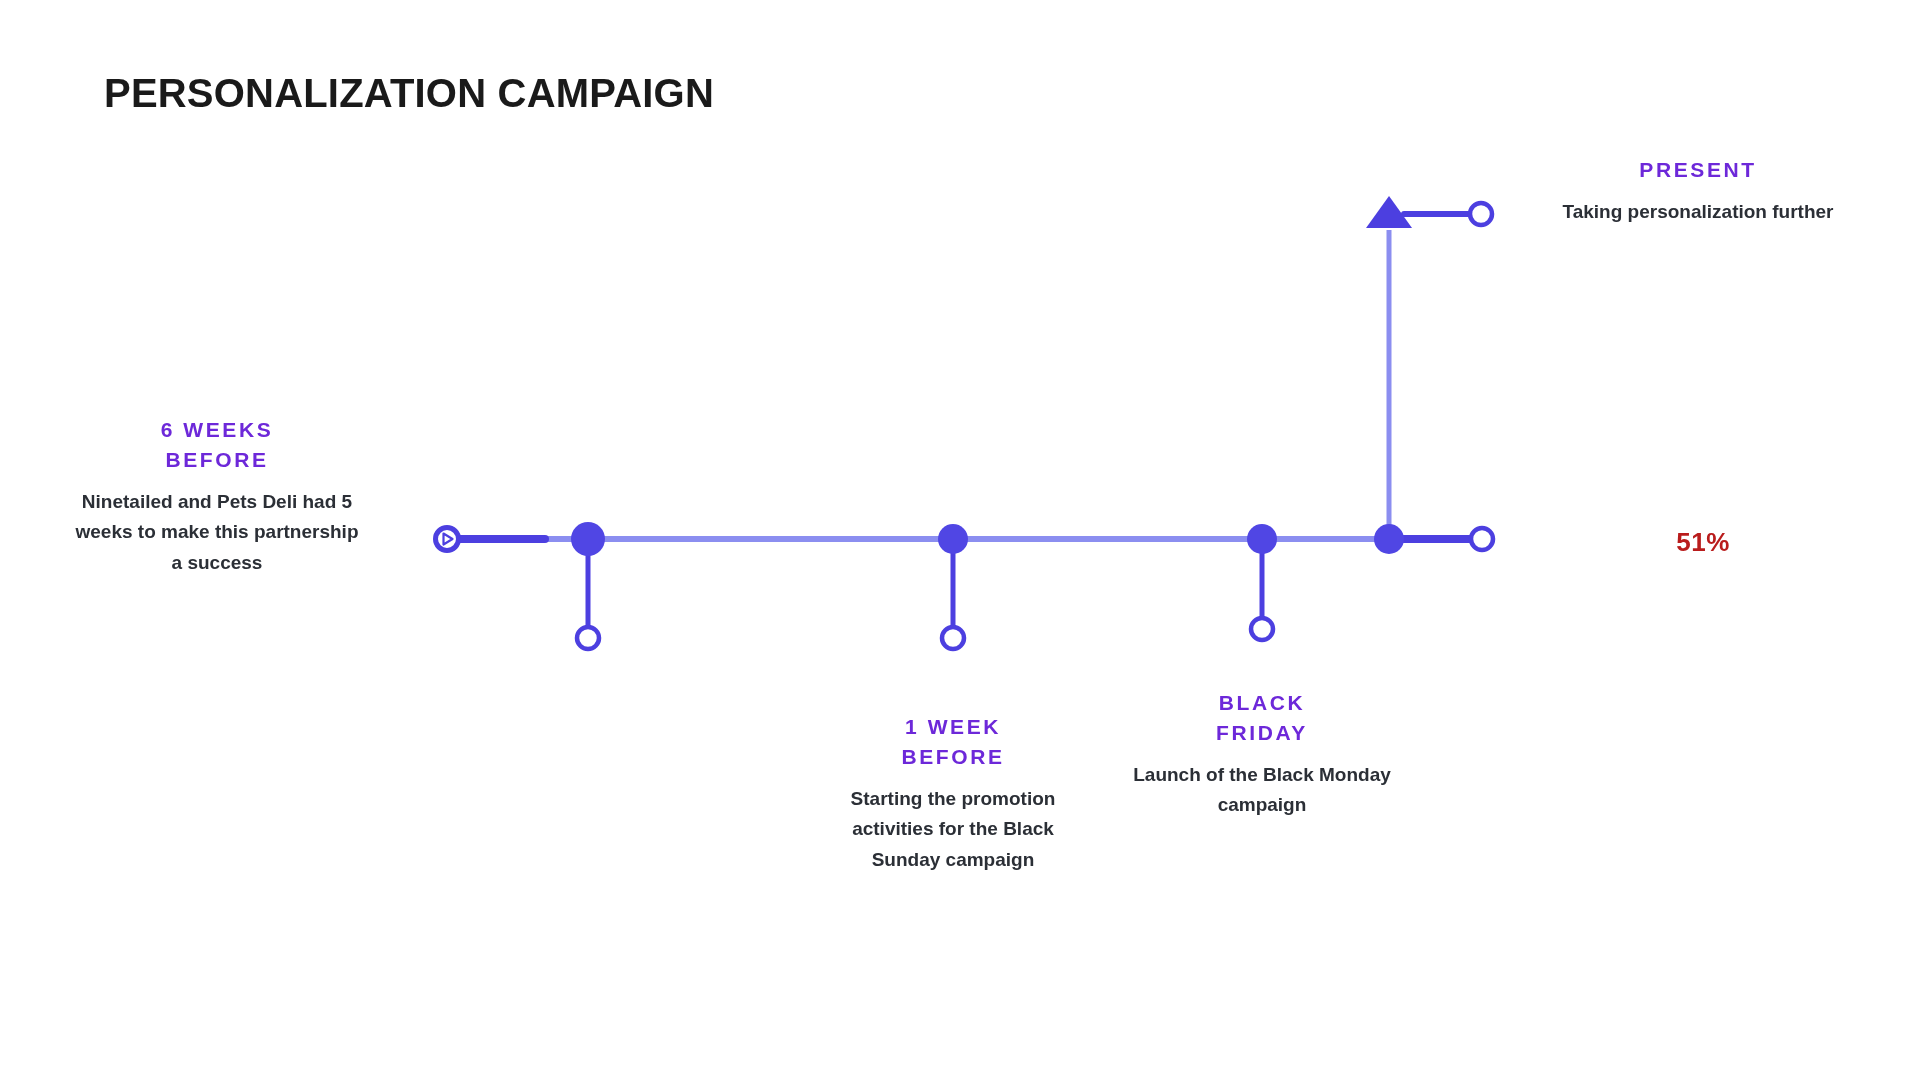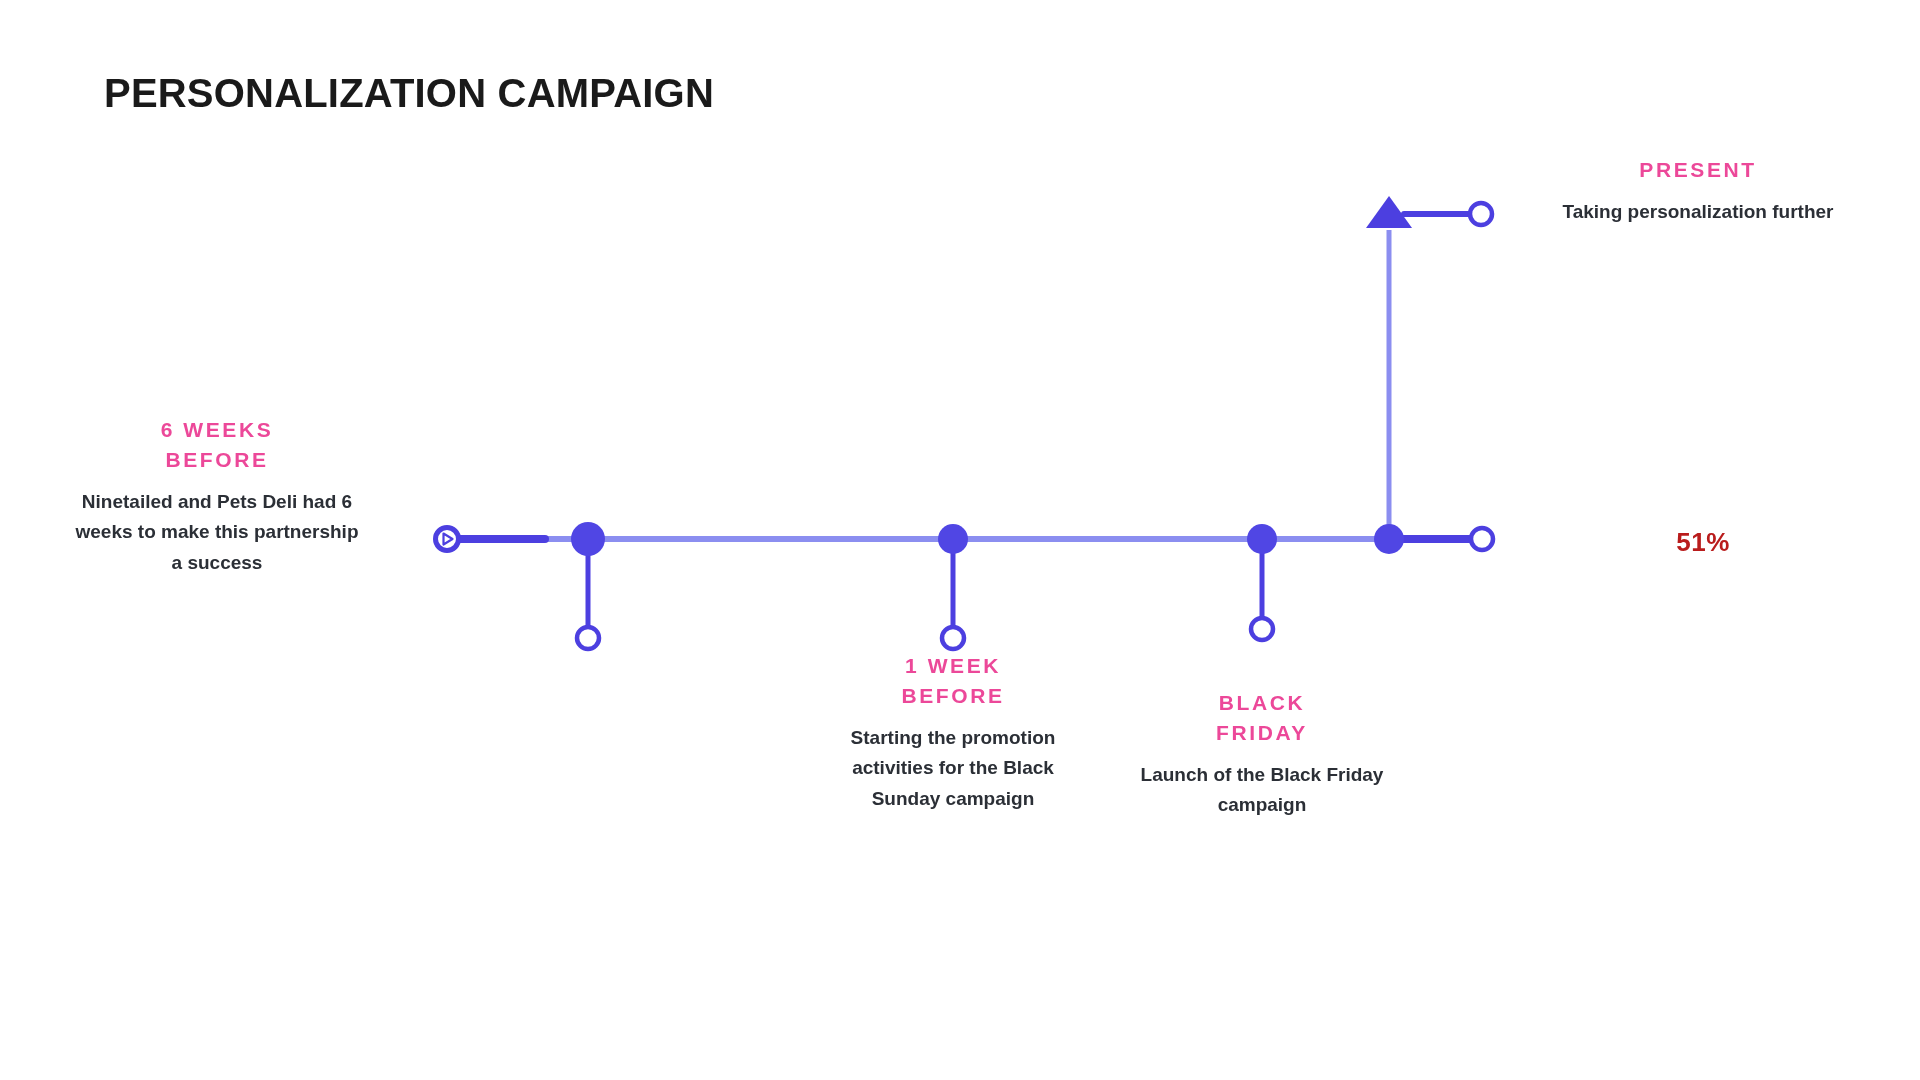--- a/index.html
+++ b/index.html
@@ -35,21 +35,21 @@
   #title .line { display: block; white-space: nowrap; }
 
   
   .block { position: absolute; text-align: center; }
 
   .block .heading {
     font-size: 21px;
     font-weight: 700;
     line-height: 1.42;
     letter-spacing: 2.6px;
-    color: #ec4899;
+    color: #6d28d9;
     text-transform: uppercase;
   }
   .block .heading .hline { display: block; }
 
   .block .body {
     font-size: 19px;
     font-weight: 700;
     line-height: 1.62;
     color: #2b2f36;
     margin-top: 12px;
@@ -122,38 +122,38 @@
     </g>
 
     <circle cx="1482" cy="539" r="11" fill="#ffffff" stroke="#4c3fe0" stroke-width="4.5"></circle>
   </svg>
 
   <div class="block" style="left:72px; top:415px; width:290px;">
     <div class="heading">
       <span class="hline">6 WEEKS</span>
       <span class="hline">BEFORE</span>
     </div>
-    <div class="body">Ninetailed and Pets Deli had 6 weeks to make this partnership a success</div>
+    <div class="body">Ninetailed and Pets Deli had 5 weeks to make this partnership a success</div>
   </div>
 
 
-  <div class="block" style="left:828px; top:651px; width:250px;">
+  <div class="block" style="left:828px; top:712px; width:250px;">
     <div class="heading">
       <span class="hline">1 WEEK</span>
       <span class="hline">BEFORE</span>
     </div>
     <div class="body">Starting the promotion activities for the Black Sunday campaign</div>
   </div>
 
   <div class="block" style="left:1128px; top:688px; width:268px;">
     <div class="heading">
       <span class="hline">BLACK</span>
       <span class="hline">FRIDAY</span>
     </div>
-    <div class="body">Launch of the Black Friday campaign</div>
+    <div class="body">Launch of the Black Monday campaign</div>
   </div>
 
   <div class="block" style="left:1548px; top:155px; width:300px;">
     <div class="heading">
       <span class="hline">PRESENT</span>
     </div>
     <div class="body">Taking personalization further</div>
   </div>
 
   <div class="block" style="left:1578px; top:527px; width:250px;">

